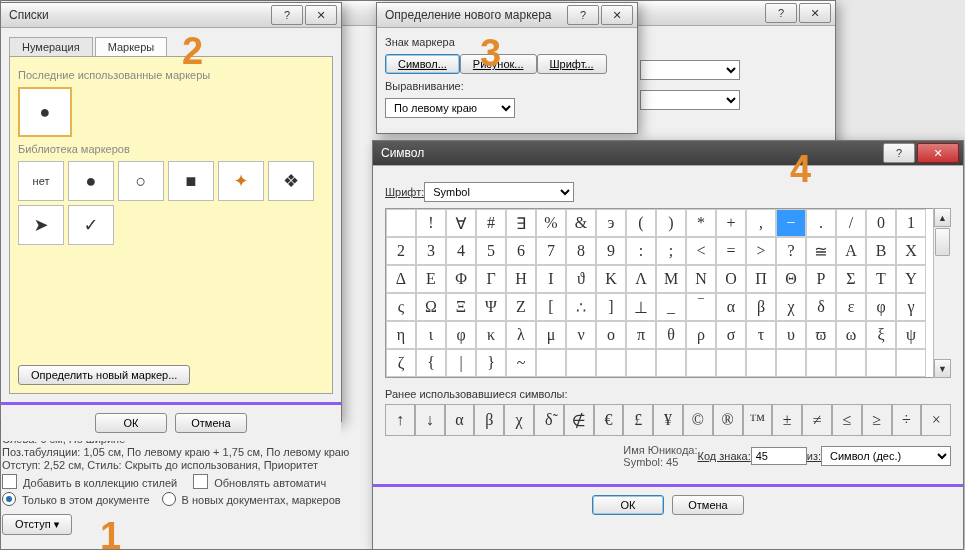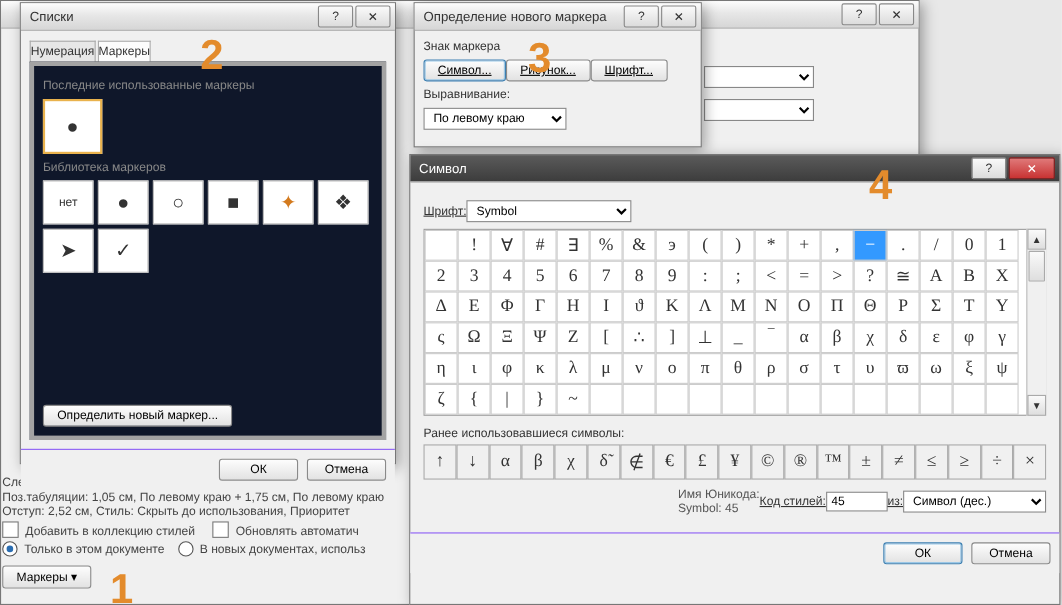--- a/index.html
+++ b/index.html
@@ -6,34 +6,34 @@
   .dialog{position:absolute;background:#f0f0f0;border:1px solid #777;box-shadow:3px 3px 12px rgba(0,0,0,.35)}
   .titlebar{height:24px;background:linear-gradient(#fdfdfd,#e7e7e7 45%,#d6d6d6);border-bottom:1px solid #aaa;display:flex;align-items:center;padding:0 4px 0 8px;font-size:12px;color:#333}
   .titlebar.active{background:linear-gradient(#5b5b5b,#3c3c3c)}
   .titlebar.active .ttl{color:#fff}
   .ttl{flex:1}
   .winbtns{display:flex;gap:2px}
   .winbtn{width:30px;height:18px;border:1px solid #888;border-radius:2px;background:linear-gradient(#fafafa,#dcdcdc);display:flex;align-items:center;justify-content:center;font-size:11px;color:#333;cursor:pointer}
   .winbtn.close-r{background:linear-gradient(#e07a7a,#c83232);color:#fff;border-color:#8a1f1f;width:40px}
   .body{padding:8px;color:#333}
   .tabs{display:flex;border-bottom:1px solid #aaa;margin-bottom:-1px}
-  .tab{border:1px solid #aaa;border-bottom:none;padding:3px 0;background:#e7e7e7;margin-right:2px;position:relative;top:1px;cursor:pointer}
+  .tab{border:1px solid #aaa;border-bottom:none;padding:3px 12px;background:#e7e7e7;margin-right:2px;position:relative;top:1px;cursor:pointer}
   .tab.active{background:#fcfcfc;border-bottom:1px solid #fcfcfc}
-  .panel{border:4px solid #a3a3a3;background:#0f172a;padding:8px}
+  .panel{border:1px solid #a3a3a3;background:#fef9c3;padding:8px}
   .group-title{color:#888;font-size:11px;margin:4px 0}
   .swatches{display:flex;flex-wrap:wrap;gap:4px;margin:6px 0}
   .swatch{width:44px;height:38px;border:1px solid #bbb;display:flex;align-items:center;justify-content:center;font-size:18px;background:#fff}
   .swatch.big{width:50px;height:46px;border:2px solid #e9b24d}
   .btn{background:linear-gradient(#fdfdfd,#e2e2e2);border:1px solid #8a8a8a;border-radius:3px;padding:3px 12px;cursor:pointer;font-size:11px}
   .btn.primary{border-color:#3c7fb1;box-shadow:0 0 0 1px #9ac7e6 inset}
   .row{display:flex;align-items:center;gap:0;margin:6px 0}
   .label{white-space:nowrap}
   .u{text-decoration:underline}
   select,input[type=text]{border:1px solid #888;background:#fff;font-size:11px;padding:2px 4px}
-  .footer{display:flex;justify-content:flex-end;gap:8px;padding:8px;border-top:1px solid #8b5cf6;background:#f0f0f0}
+  .footer{display:flex;justify-content:center;gap:8px;padding:8px;border-top:3px solid #8b5cf6;background:#f0f0f0}
   .marker{font-size:38px;color:#e38b2c;font-weight:bold;position:absolute;z-index:50}
   .grid{border:1px solid #999;display:grid;grid-template-columns:repeat(20,29px);grid-auto-rows:28px;background:#fff;font-family:'Times New Roman',serif}
   .cell{border:1px solid #ccc;display:flex;align-items:center;justify-content:center;font-size:16px;cursor:pointer}
   .cell.sel{background:#3399ff;color:#fff}
   .vscroll{position:absolute;right:0;top:0;bottom:0;width:17px;background:#f0f0f0;border-left:1px solid #bbb;display:flex;flex-direction:column}
   .sbtn{height:17px;border:1px solid #aaa;background:linear-gradient(#fafafa,#dedede);display:flex;align-items:center;justify-content:center;font-size:9px}
   .thumb{flex:0 0 26px;margin:1px;border:1px solid #aaa;background:linear-gradient(#fafafa,#dedede);border-radius:1px}
   .recent{display:flex;gap:0;margin:4px 0 8px}
   .recent .cell{width:34px;height:32px;border:1px solid #aaa}
   .small{font-size:11px;color:#555}
@@ -69,24 +69,24 @@
   <div class="radio-row">
     <span class="checkbox"></span>
     <span class="label">Добавить в коллекцию стилей</span>
     <span class="checkbox" style="margin-left:10px"></span>
     <span class="label">Обновлять автоматич</span>
   </div>
   <div class="radio-row">
     <span class="radio on"></span>
     <span class="label">Только в этом документе</span>
     <span class="radio" style="margin-left:6px"></span>
-    <span class="label">В новых документах, использ</span>
+    <span class="label">В новых документах, маркеров</span>
   </div>
   <div style="margin-top:8px">
-    <button class="btn">Маркеры ▾</button>
+    <button class="btn">Отступ ▾</button>
   </div>
 </div>
 
 <div class="dialog" style="left:376px;top:2px;width:260px;height:130px;z-index:2">
   <div class="titlebar">
     <span class="ttl">Определение нового маркера</span>
     <div class="winbtns">
       <div class="winbtn">?</div>
       <div class="winbtn">✕</div>
     </div>
@@ -100,21 +100,21 @@
     </div>
     <div class="label">Выравнивание:</div>
     <div class="row">
       <select style="width:130px">
         <option>По левому краю</option>
       </select>
     </div>
   </div>
 </div>
 
-<div class="dialog" style="left:18px;top:2px;width:340px;height:418px;z-index:3">
+<div class="dialog" style="left:0;top:2px;width:340px;height:418px;z-index:3">
   <div class="titlebar">
     <span class="ttl">Списки</span>
     <div class="winbtns">
       <div class="winbtn">?</div>
       <div class="winbtn">✕</div>
     </div>
   </div>
   <div class="body">
     <div class="tabs">
       <div class="tab">Нумерация</div>
@@ -302,21 +302,21 @@
         <div class="cell" style="width: 29px; height: 30px; font-family: &quot;Times New Roman&quot;, serif;">÷</div>
         <div class="cell" style="width: 29px; height: 30px; font-family: &quot;Times New Roman&quot;, serif;">×</div>
       </div>
 
     <div class="row" style="justify-content:flex-end">
       <div>
         <div class="small">Имя Юникода:</div>
         <div class="small">Symbol: 45</div>
       </div>
       <div class="row" style="margin:0">
-        <span class="label"><span class="u">Код стилей:</span></span>
+        <span class="label"><span class="u">Код знака:</span></span>
         <input type="text" style="width: 46px;" value="45">
         <span class="label"><span class="u">из:</span></span>
         <select style="width:130px"><option>Символ (дес.)</option></select>
       </div>
     </div>
   </div>
   <div class="footer">
     <button class="btn primary" style="width:72px">ОК</button>
     <button class="btn" style="width:72px">Отмена</button>
   </div>

